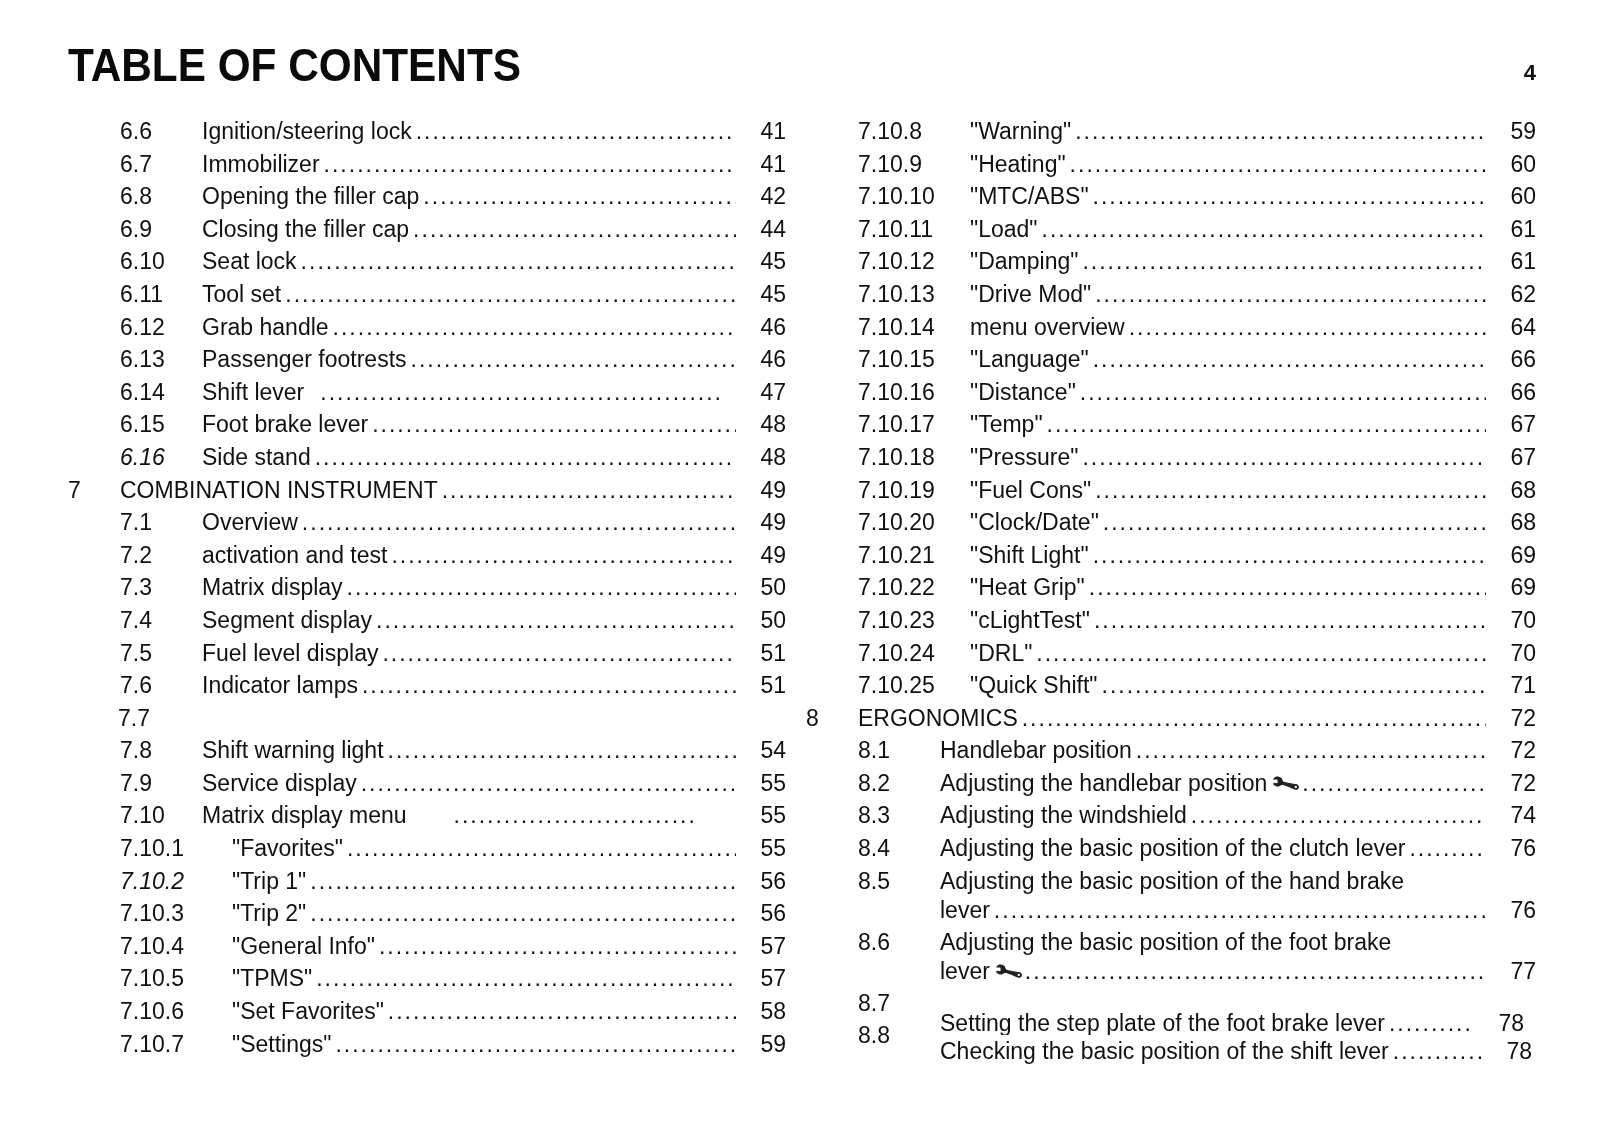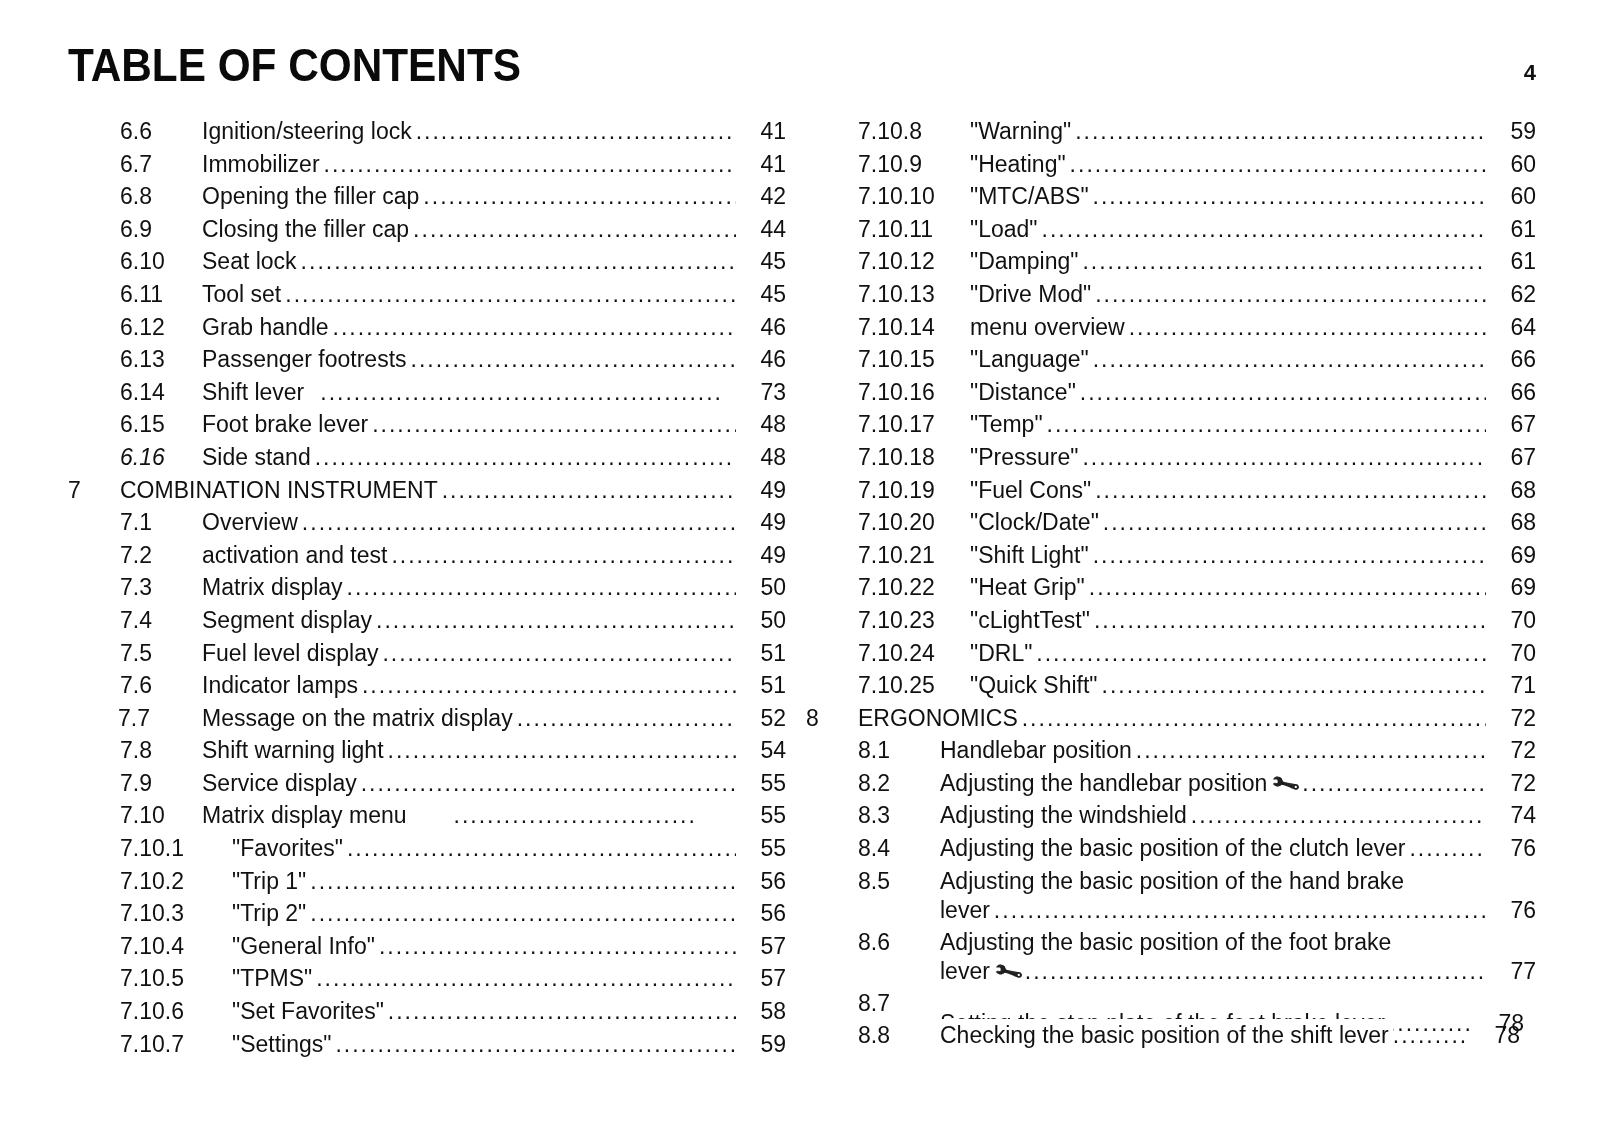--- a/index.html
+++ b/index.html
@@ -107,21 +107,21 @@
         <span class="label"><span>Passenger footrests</span></span>
         <span class="dots"></span>
         <span class="pg">46</span>
       </div>
     </div>
     <div class="row">
       <span class="num" style="left: 54px;">6.14</span>
       <div class="entry" style="left: 136px; right: 0px; gap: 12px;">
         <span class="label"><span>Shift lever</span></span>
         <span class="dots"></span>
-        <span class="pg">73</span>
+        <span class="pg">47</span>
       </div>
     </div>
     <div class="row">
       <span class="num" style="left: 54px;">6.15</span>
       <div class="entry" style="left: 136px; right: 0px;">
         <span class="label"><span>Foot brake lever</span></span>
         <span class="dots"></span>
         <span class="pg">48</span>
       </div>
     </div>
@@ -184,25 +184,20 @@
     <div class="row">
       <span class="num" style="left: 54px;">7.6</span>
       <div class="entry" style="left: 136px; right: 0px;">
         <span class="label"><span>Indicator lamps</span></span>
         <span class="dots"></span>
         <span class="pg">51</span>
       </div>
     </div>
     <div class="row">
       <span class="num" style="left: 52px;">7.7</span>
-      <div class="entry" style="left: 136px; right: 0px;">
-        <span class="label"><span>Message on the matrix display</span></span>
-        <span class="dots"></span>
-        <span class="pg">52</span>
-      </div>
     </div>
     <div class="row">
       <span class="num" style="left: 54px;">7.8</span>
       <div class="entry" style="left: 136px; right: 0px;">
         <span class="label"><span>Shift warning light</span></span>
         <span class="dots"></span>
         <span class="pg">54</span>
       </div>
     </div>
     <div class="row">
@@ -223,21 +218,21 @@
     </div>
     <div class="row">
       <span class="num" style="left: 54px;">7.10.1</span>
       <div class="entry" style="left: 166px; right: 0px;">
         <span class="label"><span>"Favorites"</span></span>
         <span class="dots"></span>
         <span class="pg">55</span>
       </div>
     </div>
     <div class="row">
-      <span class="num" style="left: 54px;">7.10.2</span>
+      <span class="num" style="left: 54px; font-style: italic;">7.10.2</span>
       <div class="entry" style="left: 166px; right: 0px;">
         <span class="label"><span>"Trip 1"</span></span>
         <span class="dots"></span>
         <span class="pg">56</span>
       </div>
     </div>
     <div class="row">
       <span class="num" style="left: 54px;">7.10.3</span>
       <div class="entry" style="left: 166px; right: 0px;">
         <span class="label"><span>"Trip 2"</span></span>
@@ -484,19 +479,19 @@
     <div class="row">
       <span class="num" style="left: 52px;">8.7</span>
       <div class="entry" style="left: 134px; right: 12px; margin-top: 20px;">
         <span class="label"><span>Setting the step plate of the foot brake lever</span></span>
         <span class="dots"></span>
         <span class="pg">78</span>
       </div>
     </div>
     <div class="row">
       <span class="num" style="left: 52px;">8.8</span>
-      <div class="entry" style="left: 134px; right: 16px;">
+      <div class="entry" style="left: 134px; right: 4px; margin-top: 16px;">
         <span class="label"><span>Checking the basic position of the shift lever</span></span>
         <span class="dots"></span>
         <span class="pg">78</span>
       </div>
     </div>
   </div>
 
 </body></html>

